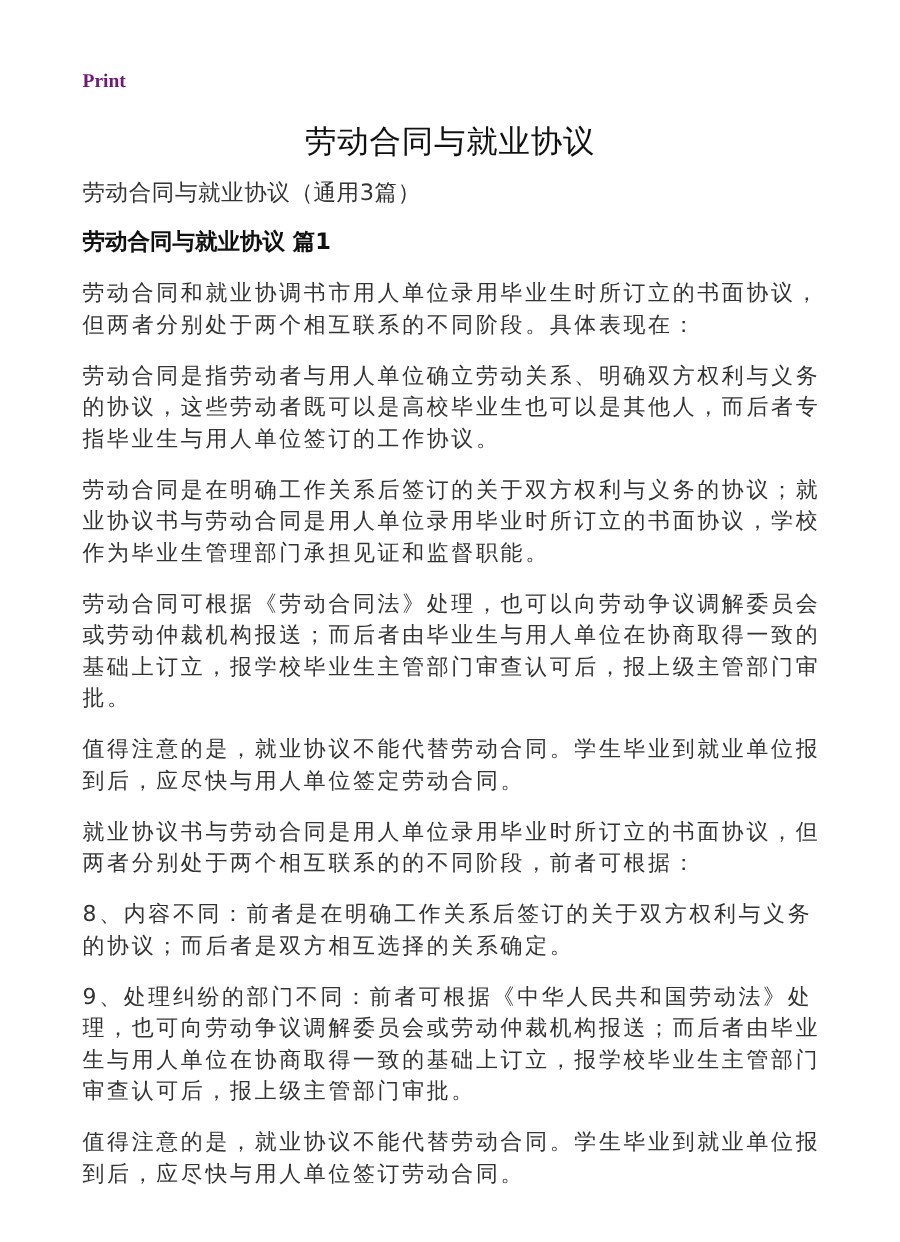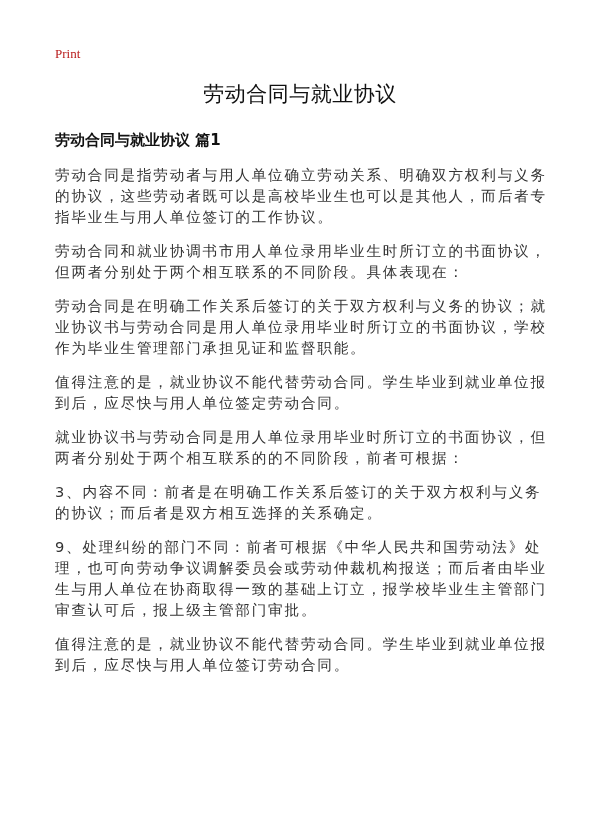--- a/index.html
+++ b/index.html
@@ -1,36 +1,38 @@
 <!DOCTYPE html>
 <html><head>
 <meta charset="utf-8">
 <style>
   html, body { margin:0; padding:0; background:#ffffff; }
   body { width:600px; height:828px; overflow:hidden; position:relative;
          font-family:"DejaVu Sans", sans-serif; color:#222; }
   .print { position:absolute; left:55px; top:46px; font-family:"Liberation Serif", serif;
-           font-size:13px; color:#b91c1c; }
+           font-size:13px; color:#701a75;font-weight:bold; }
   .title { position:absolute; left:0; width:600px; top:80px; text-align:center;
            font-size:21px; color:#111; letter-spacing:0.5px; }
   .content { position:absolute; left:55px; top:118px; width:495px; }
   .subtitle { font-size:15px; line-height:20px; margin:0 0 13px 0; letter-spacing:0.4px; color:#333; }
   .section-heading { font-size:15px; font-weight:bold; line-height:20px; margin:12px 0 14px 0; color:#111; }
   .para { font-size:14.6px; line-height:21px; margin:0 0 13px 0; letter-spacing:1.8px; color:#333; }
 </style>
 </head>
 <body>
 
 <div class="print">Print</div>
 
 <h1 class="title" style="margin:0;font-weight:normal;">劳动合同与就业协议</h1>
 
 <div class="content">
+  <p class="subtitle">劳动合同与就业协议（通用3篇）</p>
   <p class="section-heading">劳动合同与就业协议 篇1</p>
+  <p class="para">劳动合同和就业协调书市用人单位录用毕业生时所订立的书面协议，但两者分别处于两个相互联系的不同阶段。具体表现在：</p>
   <p class="para">劳动合同是指劳动者与用人单位确立劳动关系、明确双方权利与义务的协议，这些劳动者既可以是高校毕业生也可以是其他人，而后者专指毕业生与用人单位签订的工作协议。</p>
-  <p class="para">劳动合同和就业协调书市用人单位录用毕业生时所订立的书面协议，但两者分别处于两个相互联系的不同阶段。具体表现在：</p>
   <p class="para">劳动合同是在明确工作关系后签订的关于双方权利与义务的协议；就业协议书与劳动合同是用人单位录用毕业时所订立的书面协议，学校作为毕业生管理部门承担见证和监督职能。</p>
+  <p class="para">劳动合同可根据《劳动合同法》处理，也可以向劳动争议调解委员会或劳动仲裁机构报送；而后者由毕业生与用人单位在协商取得一致的基础上订立，报学校毕业生主管部门审查认可后，报上级主管部门审批。</p>
   <p class="para">值得注意的是，就业协议不能代替劳动合同。学生毕业到就业单位报到后，应尽快与用人单位签定劳动合同。</p>
   <p class="para">就业协议书与劳动合同是用人单位录用毕业时所订立的书面协议，但两者分别处于两个相互联系的的不同阶段，前者可根据：</p>
-  <p class="para">3、内容不同：前者是在明确工作关系后签订的关于双方权利与义务的协议；而后者是双方相互选择的关系确定。</p>
+  <p class="para">8、内容不同：前者是在明确工作关系后签订的关于双方权利与义务的协议；而后者是双方相互选择的关系确定。</p>
   <p class="para">9、处理纠纷的部门不同：前者可根据《中华人民共和国劳动法》处理，也可向劳动争议调解委员会或劳动仲裁机构报送；而后者由毕业生与用人单位在协商取得一致的基础上订立，报学校毕业生主管部门审查认可后，报上级主管部门审批。</p>
   <p class="para">值得注意的是，就业协议不能代替劳动合同。学生毕业到就业单位报到后，应尽快与用人单位签订劳动合同。</p>
 </div>
 
 </body></html>

